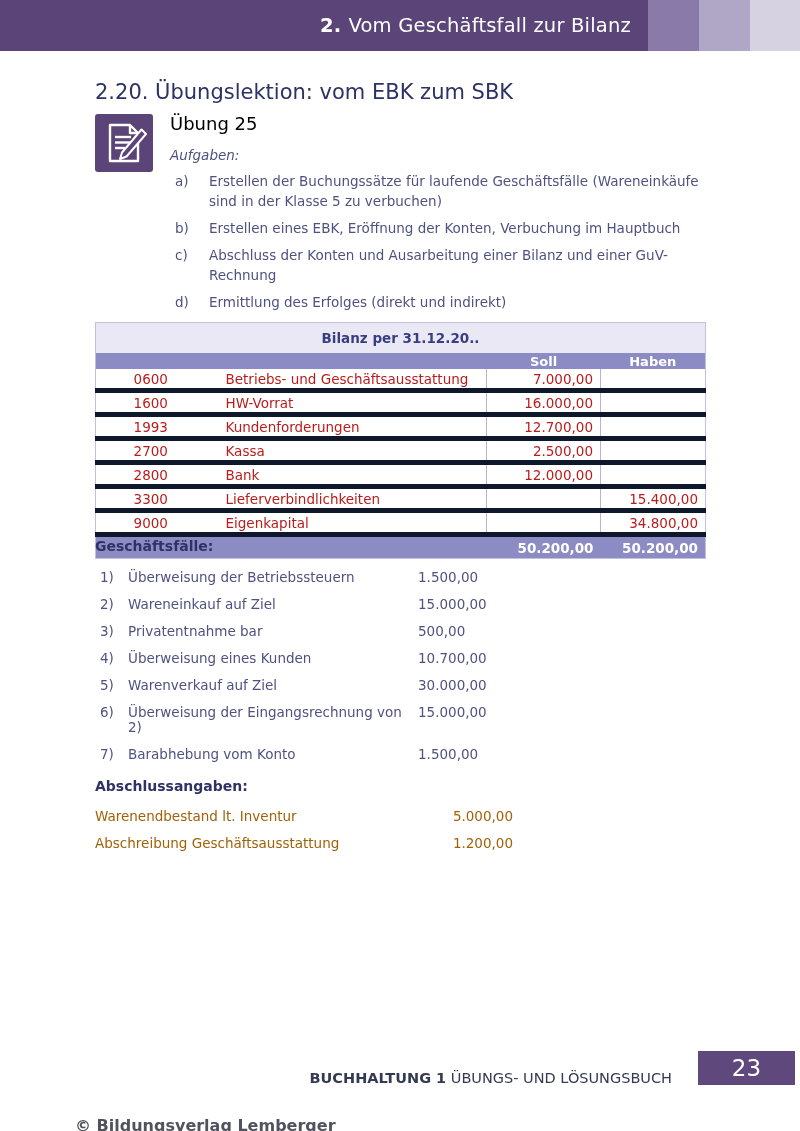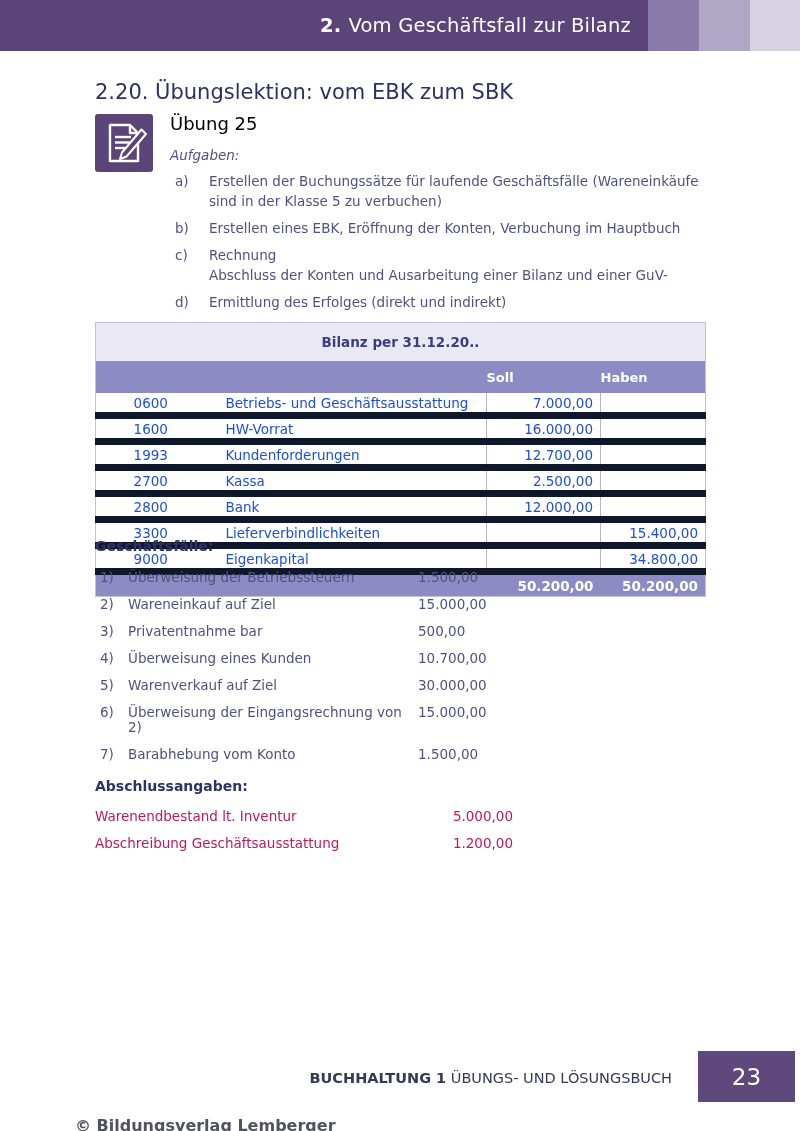--- a/index.html
+++ b/index.html
@@ -25,44 +25,44 @@
   .exercise-icon{position:absolute;left:95px;top:114px;width:58px;height:58px;}
   .uebung-title{position:absolute;left:170px;top:113px;font-size:18px;color:#000000;}
   .aufgaben-label{position:absolute;left:170px;top:147px;font-size:13.5px;color:#4f5280;font-style:italic;}
   .tasks{position:absolute;left:175px;top:171px;width:535px;}
   .task{display:flex;margin-bottom:7px;font-size:13.5px;color:#4f5280;line-height:20px;}
   .task-label{width:34px;flex-shrink:0;}
   
   .bilanz{position:absolute;left:95px;top:322px;width:610px;border-collapse:collapse;
           font-size:13.5px;border:1px solid #c2c0db;table-layout:fixed;}
   .bilanz td{padding:0;overflow:hidden;white-space:nowrap;}
-  .t-title td{background:#e9e8f4;color:#3a3d80;font-weight:bold;text-align:center;height:38px;}
-  .t-head td{background:#8d8bc3;color:#ffffff;font-weight:bold;height:32px;font-size:13px;}
-  .t-row td{height:19px;color:#1d4ed8;border-bottom:7px solid #0f172a;background:#ffffff;}
+  .t-title td{background:#e9e8f4;color:#3a3d80;font-weight:bold;text-align:center;height:30px;}
+  .t-head td{background:#8d8bc3;color:#ffffff;font-weight:bold;text-align:center;height:16px;font-size:13px;}
+  .t-row td{height:19px;color:#b91c1c;border-bottom:5px solid #0f172a;background:#ffffff;}
   .t-row td.code{text-align:center;}
   .t-row td.name{padding-left:20px;}
   .t-row td.soll,.t-row td.haben{text-align:right;padding-right:7px;border-left:1px solid #b6b4d4;}
   .t-total td{background:#8d8bc3;color:#ffffff;font-weight:bold;height:21px;text-align:right;padding-right:7px;}
   
   .cases{position:absolute;left:95px;top:538px;width:418px;}
   .cases-heading{font-weight:bold;font-size:14px;color:#2f3264;margin:0 0 16px 0;}
   .case{display:flex;font-size:13.5px;color:#4f5280;line-height:15px;margin-bottom:12px;}
   .case-label{width:28px;margin-left:5px;flex-shrink:0;}
   .case-text{flex:1;}
   .case-amount{width:95px;text-align:left;}
   
   .closing{position:absolute;left:95px;top:778px;width:418px;}
   .closing-heading{font-weight:bold;font-size:14px;color:#2f3264;margin:0 0 15px 0;}
-  .closing-item{display:flex;justify-content:space-between;font-size:13.5px;color:#be185d;
+  .closing-item{display:flex;justify-content:space-between;font-size:13.5px;color:#a16207;
                 line-height:15px;margin-bottom:12px;}
   
   .footer-copy{position:absolute;left:75px;top:1116px;font-size:16px;color:#50525e;font-weight:bold;}
   .footer-book{position:absolute;right:128px;top:1070px;font-size:14.5px;color:#343a52;white-space:nowrap;}
   .footer-book .bold{font-weight:bold;}
-  .page-num{position:absolute;left:698px;top:1051px;width:97px;height:51px;background:#5e487c;
+  .page-num{position:absolute;left:698px;top:1051px;width:97px;height:34px;background:#5e487c;
             color:#ffffff;font-size:23px;display:flex;align-items:center;justify-content:center;}
 </style>
 </head>
 <body>
 
 <div class="page">
 
   <div class="header-band">
     <div class="band-main">
       <span class="num">2.</span>
@@ -100,22 +100,22 @@
     </div>
     <div class="task">
       <span class="task-label">b)</span>
       <span class="task-text">
         <div>Erstellen eines EBK, Eröffnung der Konten, Verbuchung im Hauptbuch</div>
       </span>
     </div>
     <div class="task">
       <span class="task-label">c)</span>
       <span class="task-text">
+        <div>Abschluss der Konten und Ausarbeitung einer Bilanz und einer GuV-</div>
         <div>Rechnung</div>
-        <div>Abschluss der Konten und Ausarbeitung einer Bilanz und einer GuV-</div>
       </span>
     </div>
     <div class="task">
       <span class="task-label">d)</span>
       <span class="task-text">
         <div>Ermittlung des Erfolges (direkt und indirekt)</div>
       </span>
     </div>
   </div>
 

